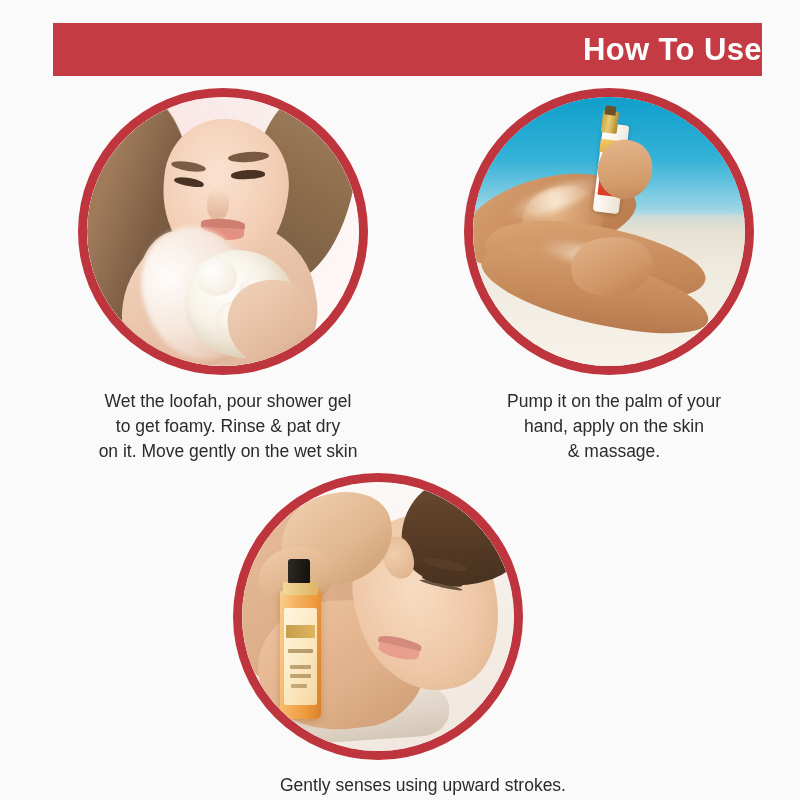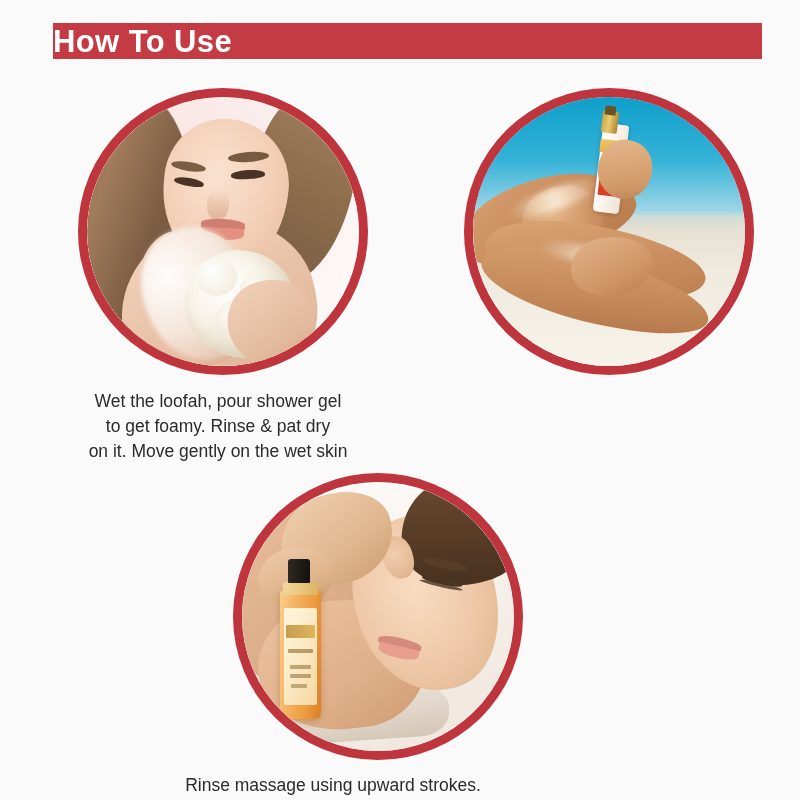--- a/index.html
+++ b/index.html
@@ -15,40 +15,40 @@
     font-family: "Liberation Sans", sans-serif;
     position: relative;
   }
 
   
   #header-banner {
     position: absolute;
     left: 53px;
     top: 23px;
     width: 709px;
-    height: 36px;
+    height: 53px;
     background: #c43b44;
     display: flex;
     align-items: center;
-    justify-content: flex-start;
+    justify-content: flex-end;
   }
   #header-title {
     color: #ffffff;
     font-size: 31px;
     font-weight: bold;
     letter-spacing: 0.4px;
     line-height: 1;
   }
 
   
   .step {
     position: absolute;
     display: flex;
     flex-direction: column;
-    align-items: flex-end;
+    align-items: flex-start;
   }
   #step-1 { left: 78px;  top: 88px;  width: 290px; }
   #step-2 { left: 464px; top: 88px;  width: 290px; }
   #step-3 { left: 233px; top: 473px; width: 290px; }
 
   .photo-circle {
     width: 290px;
     height: 287px;
     border-radius: 50%;
     border: 9px solid #bf353e;
@@ -289,20 +289,25 @@
       <div class="s2-hand"></div>
       <div class="s2-bottle"></div>
       <div class="s2-bottle-label2"></div>
       <div class="s2-bottle-label"></div>
       <div class="s2-bottle-cap"></div>
       <div class="s2-bottle-neck"></div>
       <div class="s2-hand-up"></div>
     </div>
   </div>
 
+  <div class="caption">
+    <div>Pump it on the palm of your</div>
+    <div>hand, apply on the skin</div>
+    <div>&amp; massage.</div>
+  </div>
 </div>
 
 <div class="step" id="step-3">
 
   <div class="photo-circle">
     <div class="photo-inner">
       <div class="scene3"></div>
       <div class="s3-back"></div>
       <div class="s3-towel"></div>
       <div class="s3-shoulder"></div>
@@ -322,16 +327,16 @@
       <div class="s3-label-line1"></div>
       <div class="s3-label-line2"></div>
       <div class="s3-label-line3"></div>
       <div class="s3-label-line4"></div>
       <div class="s3-bottle-collar"></div>
       <div class="s3-bottle-pump"></div>
     </div>
   </div>
 
   <div class="caption">
-    <div>Rinse massage using upward strokes.</div>
+    <div>Gently senses using upward strokes.</div>
     <div>Relax your body and uplift your senses.</div>
   </div>
 </div>
 
 </body></html>

